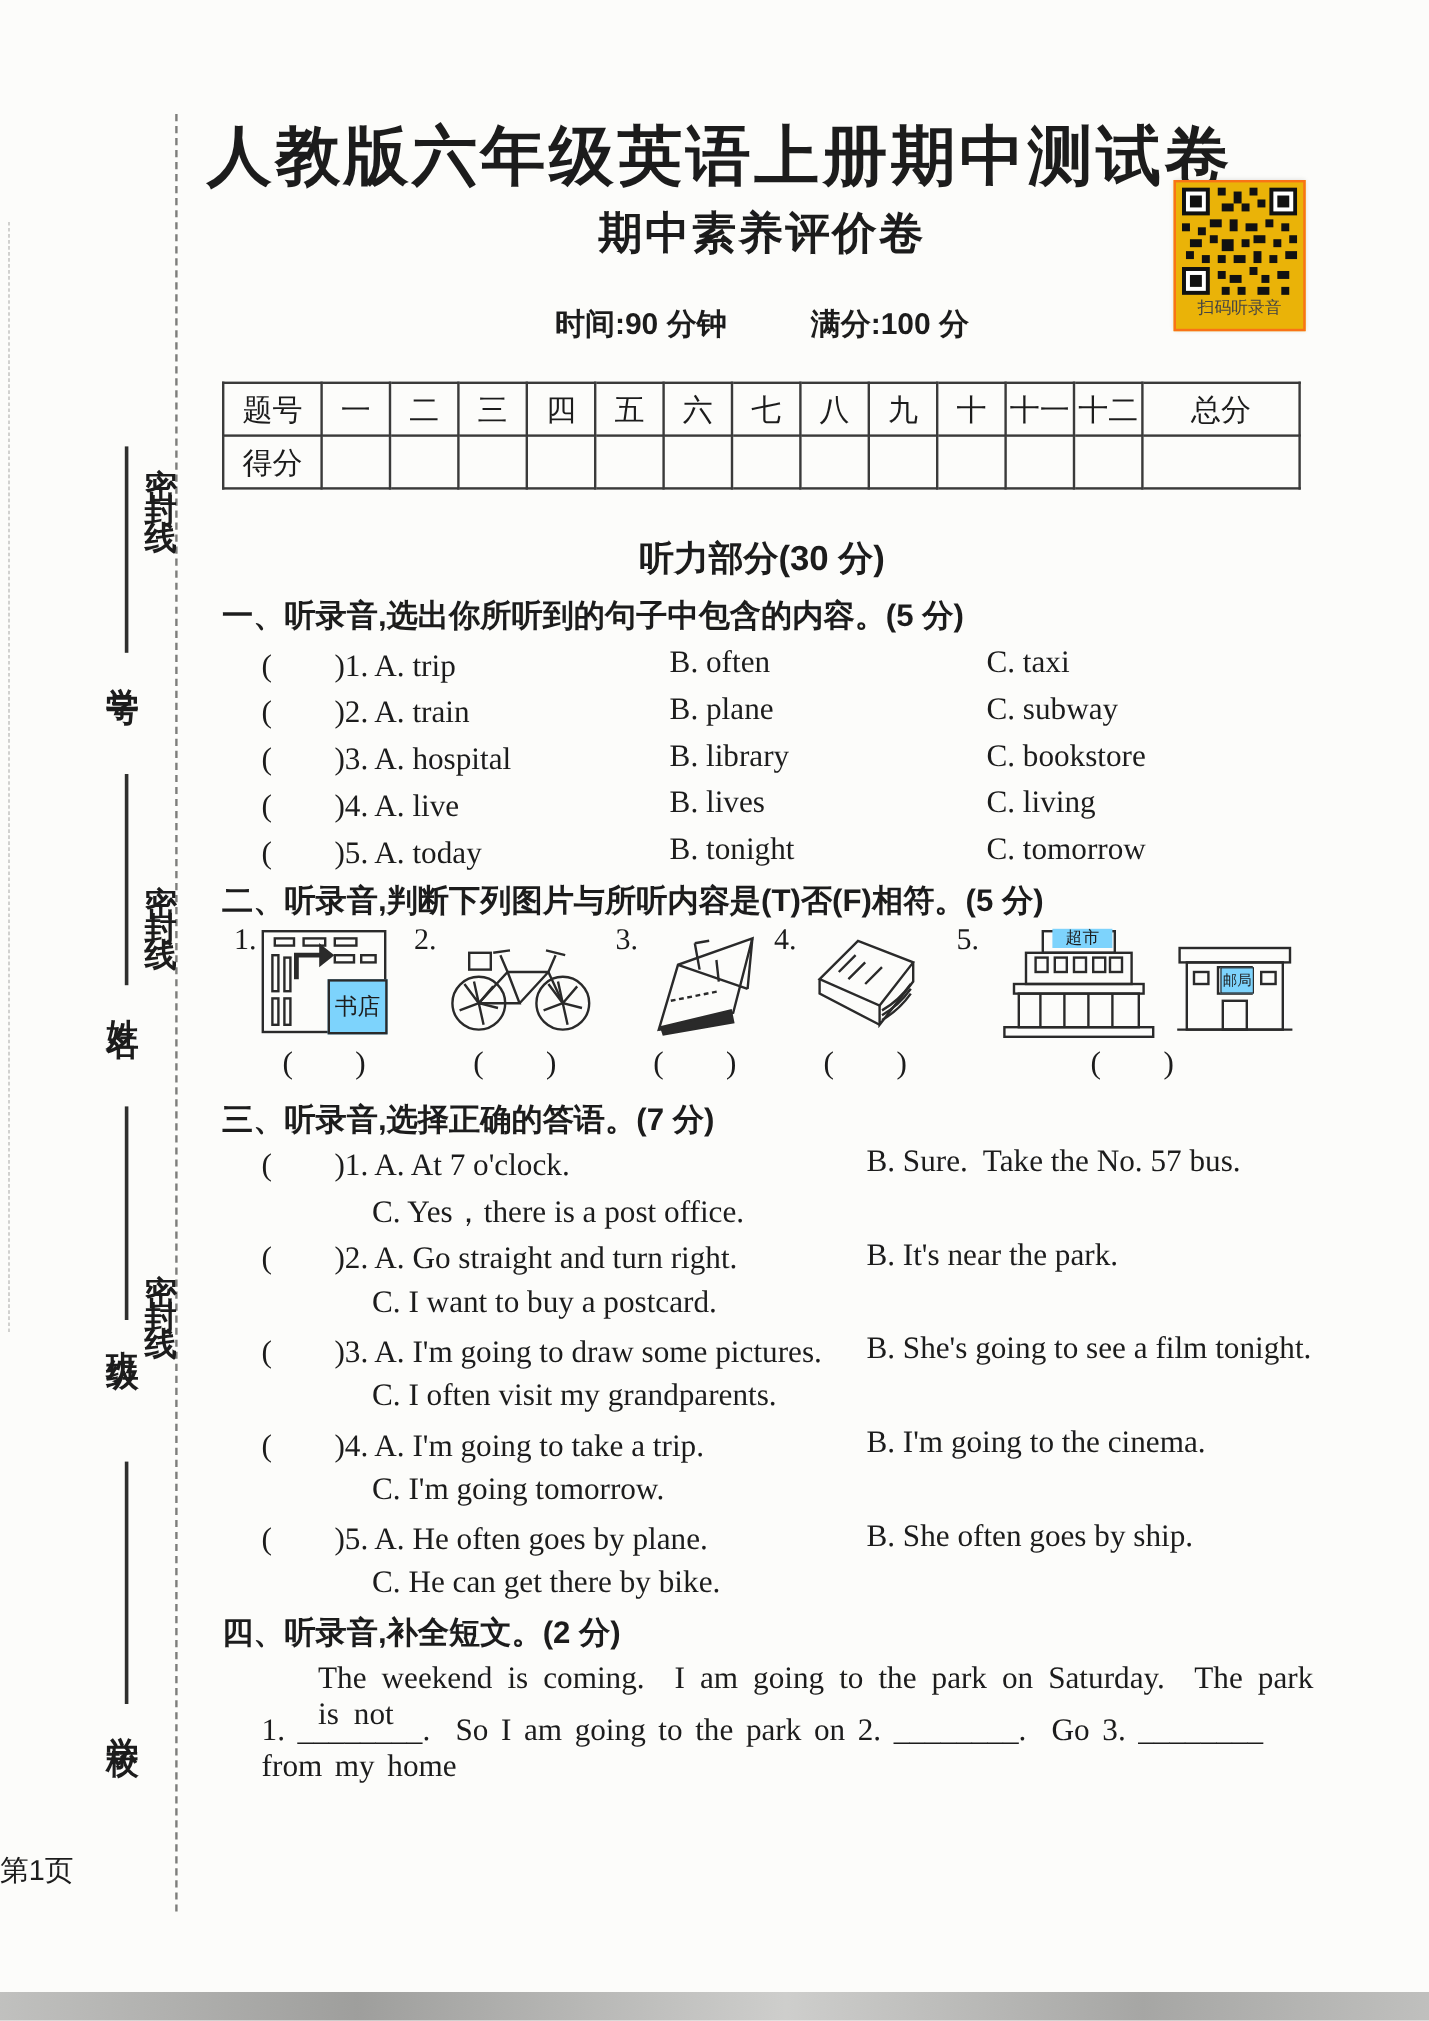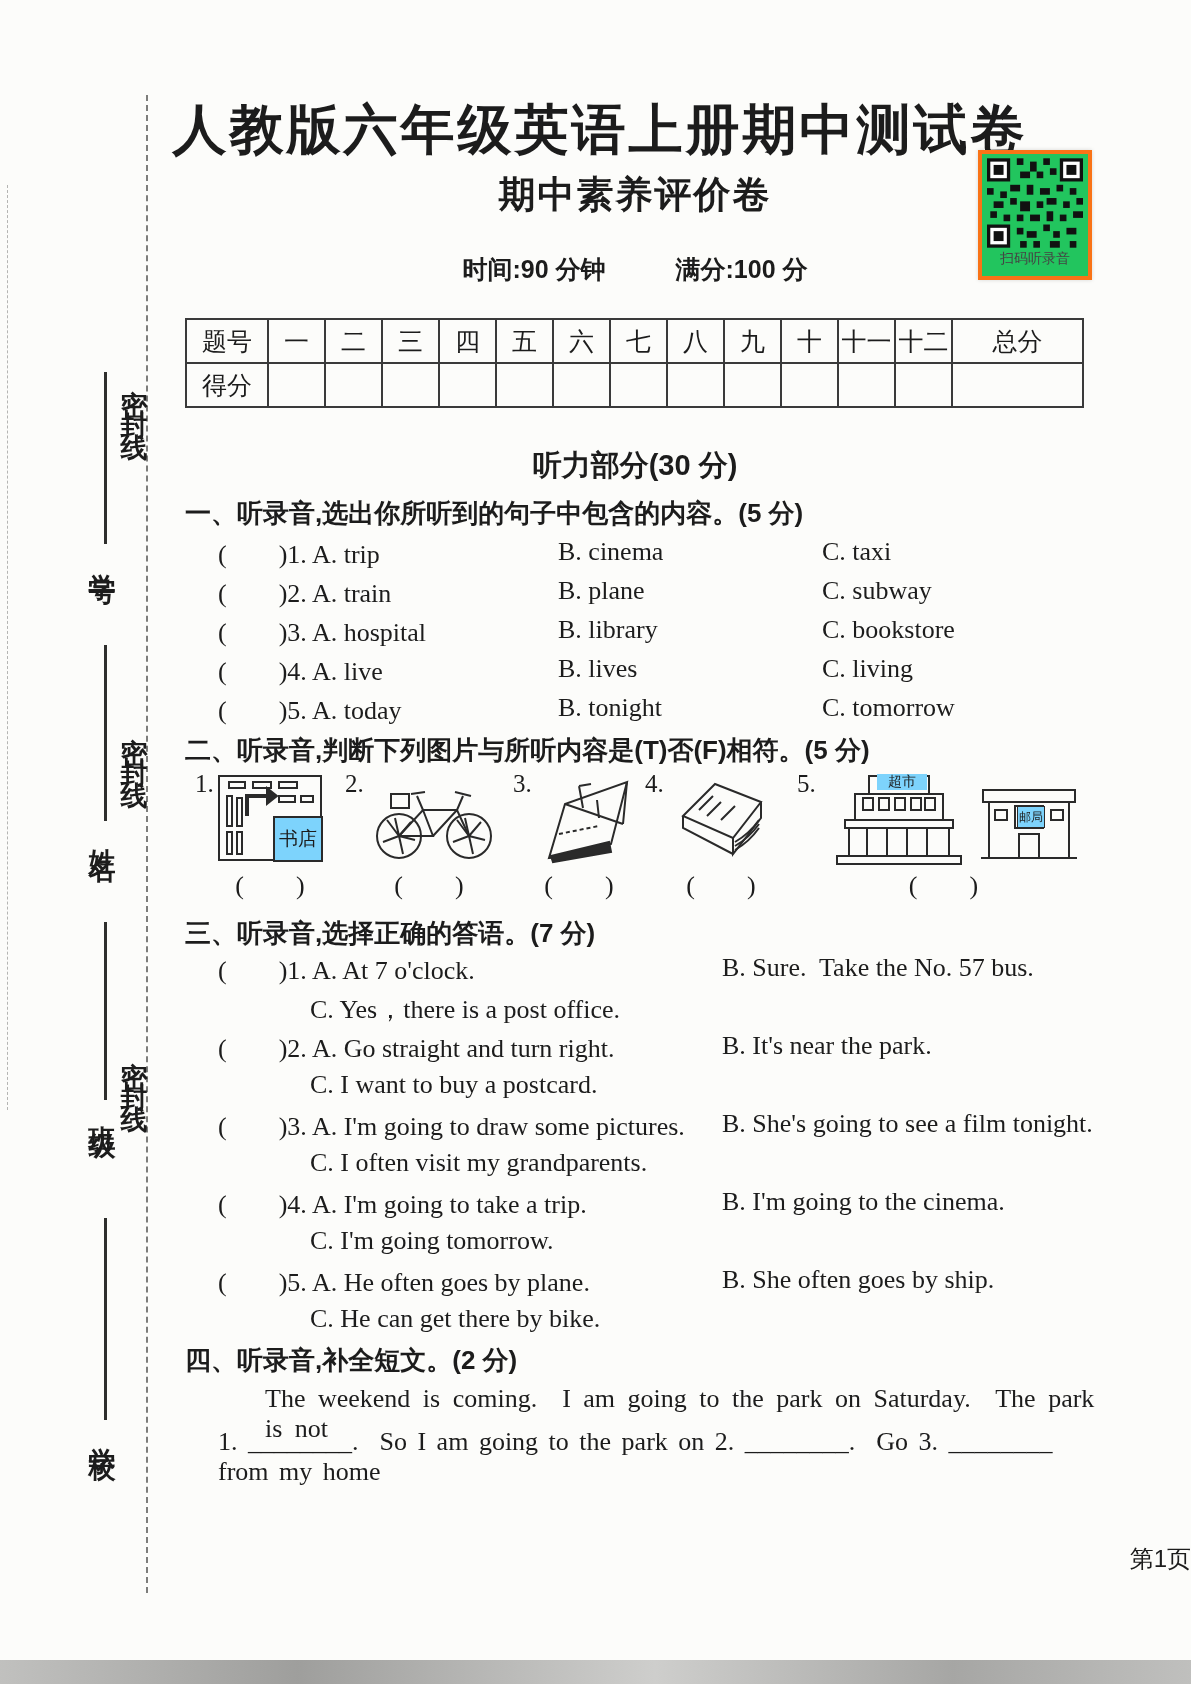--- a/index.html
+++ b/index.html
@@ -7,21 +7,21 @@
         font-family:"Liberation Serif","DejaVu Serif",serif;color:#1c1c1c;}
   .abs{position:absolute;}
   .cn{font-family:"Liberation Sans","DejaVu Sans",sans-serif;}
   .pre{white-space:pre-wrap;}
 
   
   .title{left:120px;top:62px;width:960px;text-align:center;font-size:54px;font-weight:700;letter-spacing:3px;margin-top:32px;}
   .subtitle{left:185px;top:170px;width:900px;text-align:center;font-size:37px;font-weight:700;letter-spacing:2px;}
   .meta-row{left:185px;top:253px;width:900px;display:flex;justify-content:center;gap:70px;
             font-size:25px;font-weight:700;}
-  .qrbox{left:978px;top:150px;width:106px;height:122px;border:4px solid #f97316;background:#22c55e;
+  .qrbox{left:978px;top:150px;width:106px;height:122px;border:2px solid #f97316;background:#eab308;
          box-shadow:0 0 4px rgba(0,0,0,.15);}
   .qrbox svg{position:absolute;left:5px;top:4px;}
   .qrcap{position:absolute;left:0;top:96px;width:106px;text-align:center;font-size:14px;color:#444;}
 
   
   .score-table{left:185px;top:318px;width:897px;border-collapse:collapse;table-layout:fixed;}
   .score-table td{border:2px solid #3a3a3a;height:42px;text-align:center;font-size:25px;
                   font-family:"Liberation Sans","DejaVu Sans",sans-serif;padding:0;}
 
   
@@ -41,21 +41,21 @@
   .pic svg{position:absolute;stroke:#2a2a2a;fill:none;stroke-width:2;}
   .sign{position:absolute;display:flex;align-items:center;justify-content:center;
         background:#7dd3fc;border:2px solid #2a2a2a;font-family:"Liberation Sans",sans-serif;}
   .parens{left:195px;top:868px;width:895px;display:flex;font-size:26px;}
   .parens span{text-align:center;}
 
   
   .para1{left:265px;top:1384px;width:830px;font-size:26px;word-spacing:6px;white-space:pre-wrap;}
   .para2{left:218px;top:1427px;width:880px;font-size:26px;word-spacing:4px;white-space:pre-wrap;}
 
-  .footer{left:0;top:1543px;width:1191px;text-align:right;font-size:24px;}
+  .footer{left:0;top:1543px;width:1191px;text-align:left;font-size:24px;}
   .botband{left:0;top:1660px;width:1191px;height:24px;
            background:linear-gradient(90deg,#b6b6b4,#8e8e8c 25%,#c6c6c4 55%,#979795 80%,#b5b5b3);opacity:.85;}
 
   
   .sealline{left:146px;top:95px;height:1498px;border-left:2px dashed #7d7d7b;}
   .edgeline{left:7px;top:185px;height:925px;border-left:1px dashed #b5b5b3;}
   .seal-group{left:120px;width:34px;display:flex;flex-direction:column;gap:20px;
               font-size:27px;font-weight:700;}
   .seal-group span{display:block;transform:rotate(90deg);line-height:1;}
   .vfield{left:88px;width:34px;display:flex;flex-direction:column;gap:8px;
@@ -214,21 +214,21 @@
     </tr>
   </tbody>
     </table>
 
   <div class="abs part-title cn">听力部分(30 分)</div>
 
   <div class="abs sec-head cn" style="top:496px;">一、听录音,选出你所听到的句子中包含的内容。(5 分)</div>
 
   <div class="abs qrow" style="top:537px;">
     <span class="ca"><span>(　　)1.</span> <span>A. trip</span></span>
-    <span class="cb1">B. cinema</span>
+    <span class="cb1">B. often</span>
     <span class="cc1">C. taxi</span>
   </div>
   <div class="abs qrow" style="top:576px;">
     <span class="ca"><span>(　　)2.</span> <span>A. train</span></span>
     <span class="cb1">B. plane</span>
     <span class="cc1">C. subway</span>
   </div>
   <div class="abs qrow" style="top:615px;">
     <span class="ca"><span>(　　)3.</span> <span>A. hospital</span></span>
     <span class="cb1">B. library</span>

